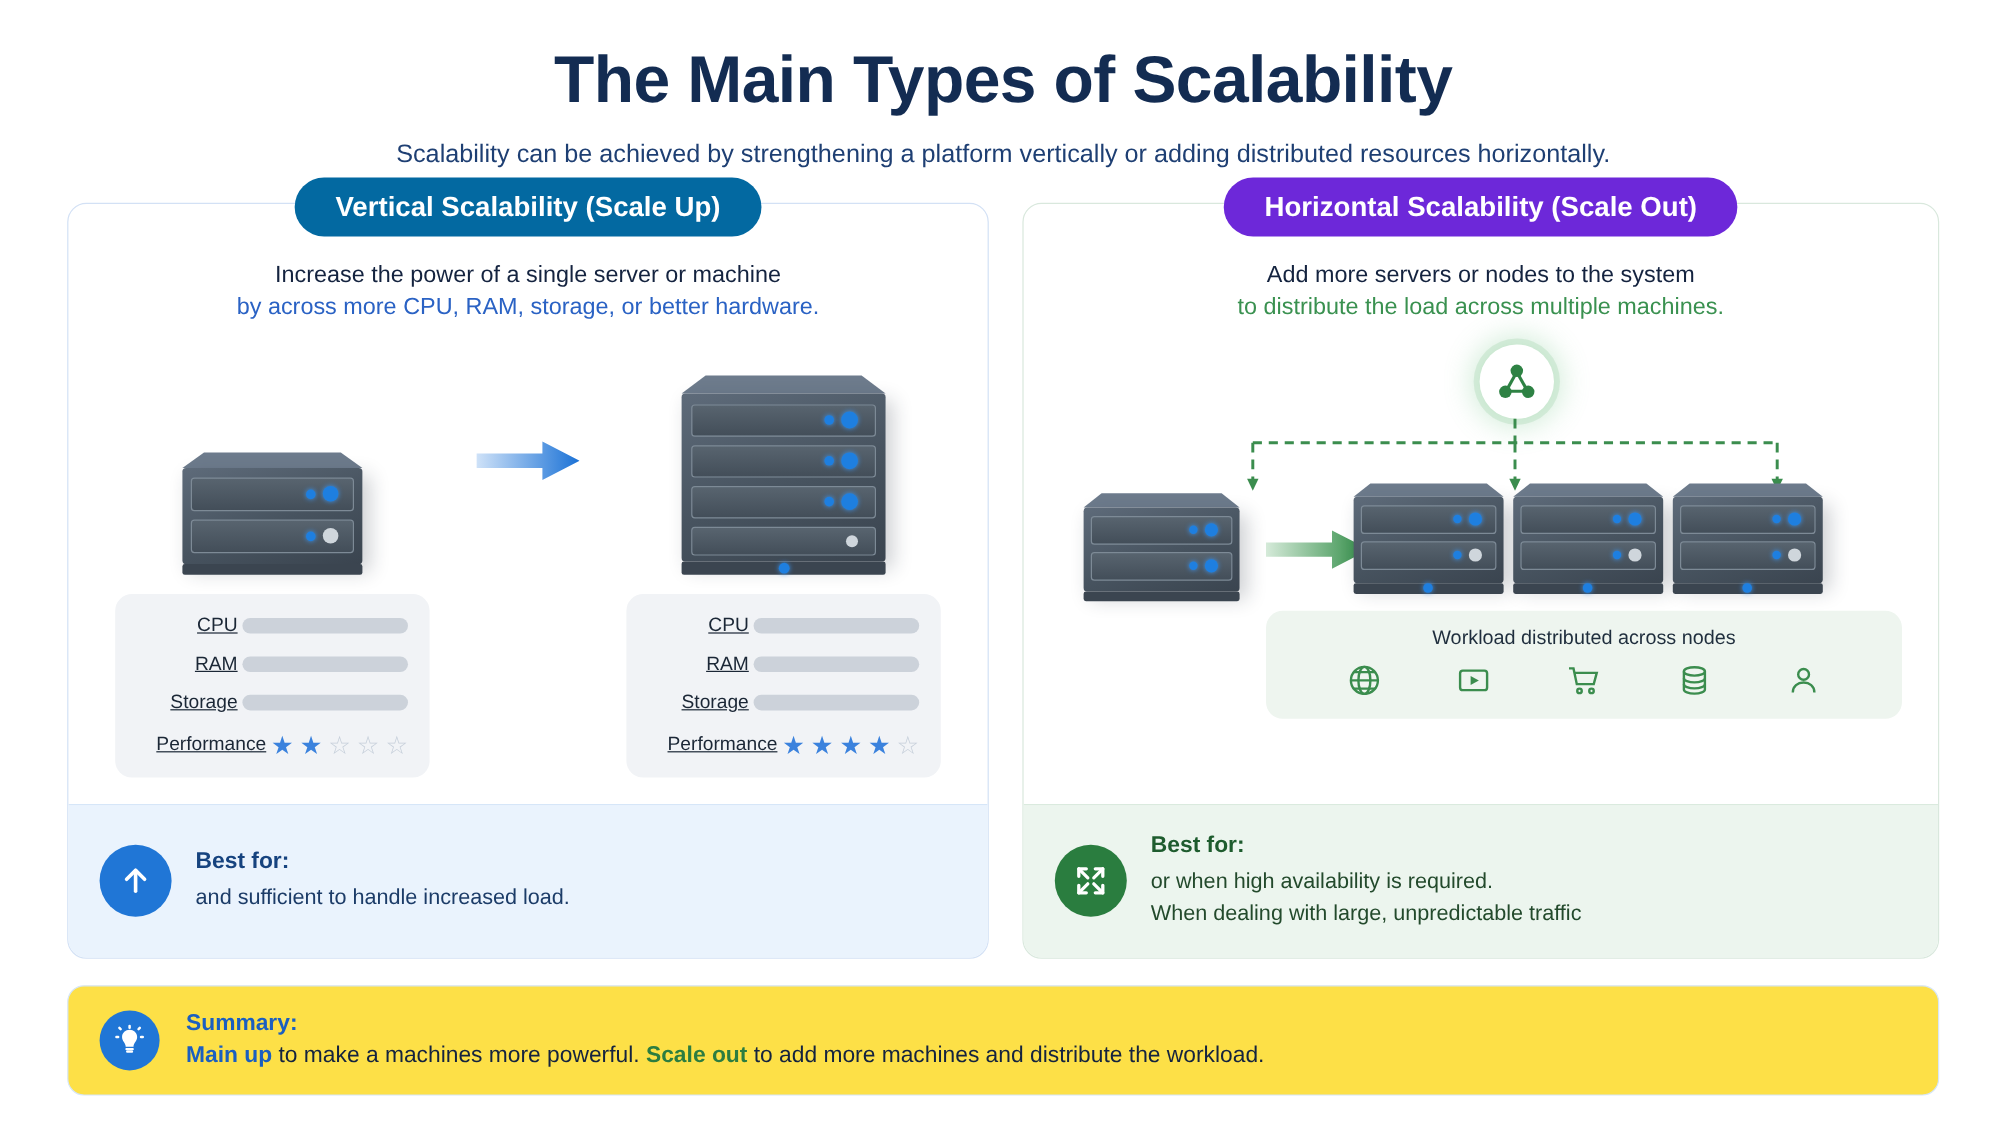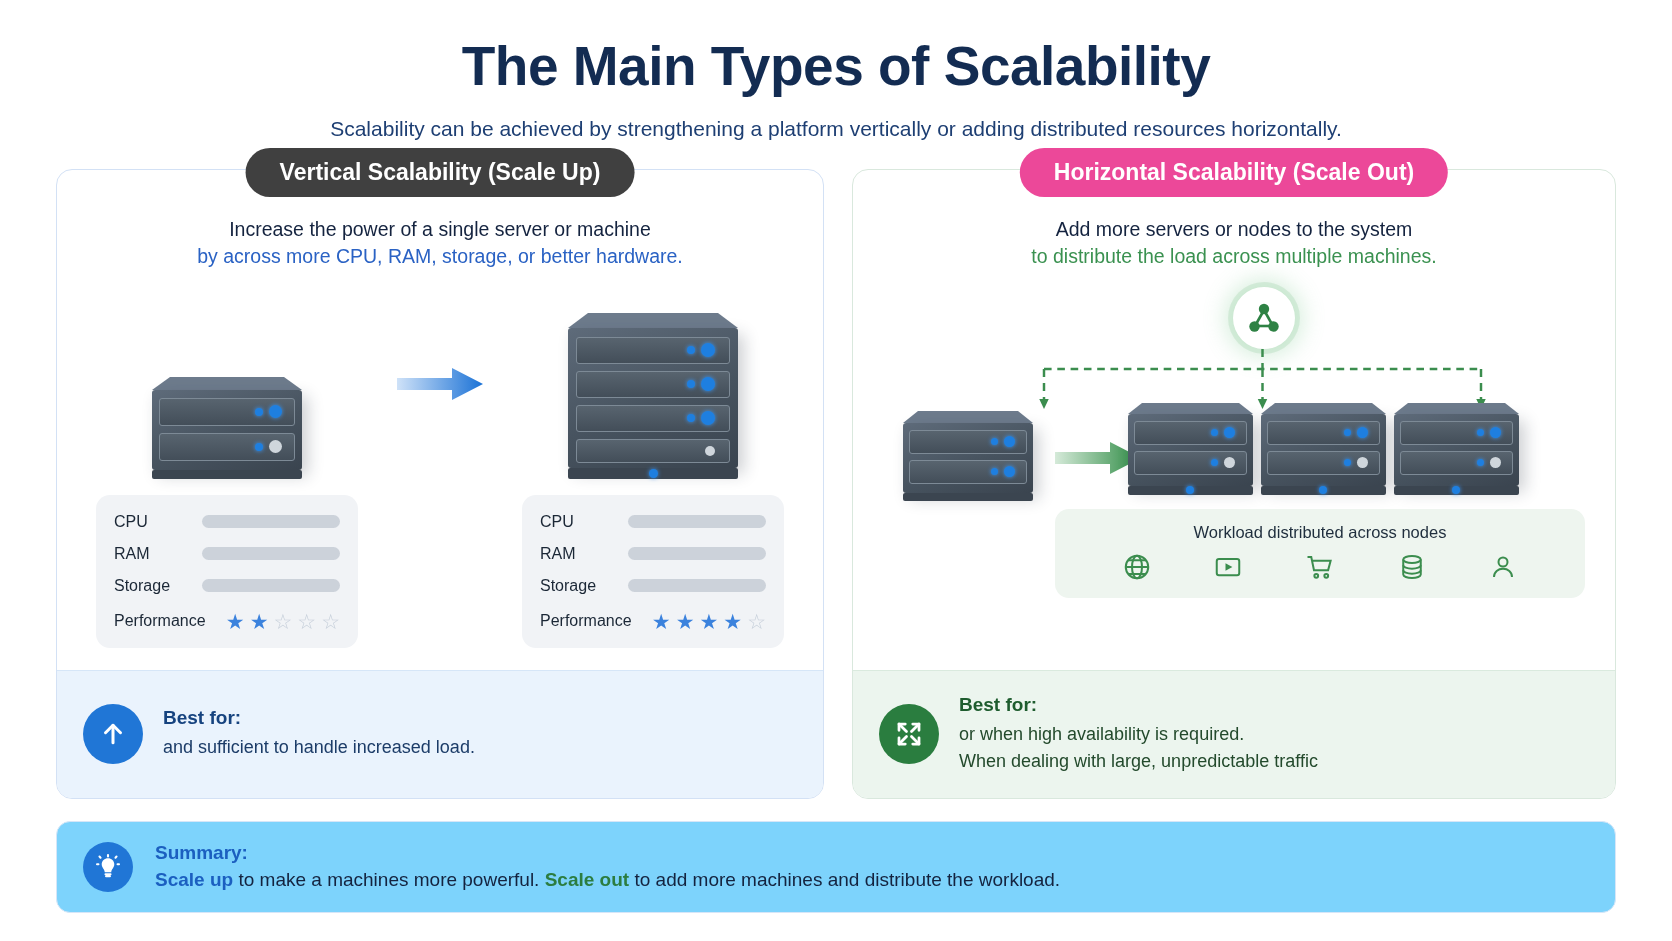--- a/index.html
+++ b/index.html
@@ -55,22 +55,22 @@
     top: -22px;
     left: 50%;
     transform: translateX(-50%);
     padding: 11px 34px;
     border-radius: 26px;
     font-size: 23px;
     font-weight: bold;
     color: #ffffff;
     white-space: nowrap;
   }
-  .badge.blue { background: #404040; }
-  .badge.green { background: #ec4899; }
+  .badge.blue { background: #0369a1; }
+  .badge.green { background: #6d28d9; }
 
   .panel-body { flex: 1; padding: 46px 20px 0 20px; position: relative; }
 
   .desc { text-align: center; font-size: 19.5px; line-height: 1.42; }
   .desc .l1 { color: #14233f; display: block; }
   .desc .l2-blue { color: #2a62c4; display: block; }
   .desc .l2-green { color: #3a9150; display: block; }
 
   
   .vstage {
@@ -124,21 +124,21 @@
   
   .speccard {
     width: 262px;
     background: #f1f3f6;
     border-radius: 14px;
     padding: 18px 18px 16px 18px;
     margin-top: 16px;
   }
   .specrow { display: flex; align-items: center; margin-bottom: 14px; }
   .specrow:last-child { margin-bottom: 0; }
-  .speclabel { width: 88px; font-size: 16px; color: #1b2736; padding-right: 14px; }
+  .speclabel { width: 88px; text-align: right; font-size: 16px; color: #1b2736; padding-right: 4px; text-decoration: underline; }
   .bartrack { flex: 1; height: 13px; border-radius: 7px; background: #ccd2da; overflow: hidden; }
   .barfill { height: 100%; border-radius: 7px; background: linear-gradient(90deg,#6fa4e8 0%, #3b7fd4 100%); }
   .stars { display: flex; gap: 5px; font-size: 21px; line-height: 1; color: #3b82dd; }
   .stars .empty { color: #c6cfda; }
 
   
   .hstage { position: relative; margin-top: 10px; height: 300px; }
   .lb {
     position: absolute; left: 50%; transform: translateX(-50%); top: 6px;
     width: 62px; height: 62px; border-radius: 50%;
@@ -185,21 +185,21 @@
   .bf-text .bf-head { font-size: 19px; font-weight: bold; margin-bottom: 5px; }
   .bf-text .bf-body { font-size: 18px; line-height: 1.45; }
   .bestfor.blue .bf-head { color: #16437f; }
   .bestfor.blue .bf-body { color: #1c3c68; }
   .bestfor.green .bf-head { color: #1e5c2e; }
   .bestfor.green .bf-body { color: #234a2c; }
 
   
   .summary {
     margin-top: 22px;
-    background: #7dd3fc;
+    background: #fde047;
     border: 1.5px solid #d6e6f8;
     border-radius: 14px;
     padding: 18px 26px;
     display: flex;
     align-items: center;
     gap: 22px;
     height: 92px;
   }
   .sum-head { font-size: 19px; font-weight: bold; color: #1b5fc0; margin-bottom: 5px; }
   .sum-body { font-size: 19px; color: #14233f; }
@@ -541,18 +541,18 @@
         <path d="M12 1.8 V3"></path>
           <path d="M3.8 9.6 H2.6"></path>
           <path d="M21.4 9.6 H20.2"></path>
         <path d="M5.6 4 L4.7 3.1"></path>
           <path d="M18.4 4 L19.3 3.1"></path>
       </svg>
     </div>
     <div>
       <div class="sum-head">Summary:</div>
       <div class="sum-body">
-        <span class="up">Scale up</span><span> to make a machines more powerful. </span><span class="out">Scale out</span><span> to add more machines and distribute the workload.</span>
+        <span class="up">Main up</span><span> to make a machines more powerful. </span><span class="out">Scale out</span><span> to add more machines and distribute the workload.</span>
       </div>
     </div>
   </div>
 
 </div>
 
 </body></html>

